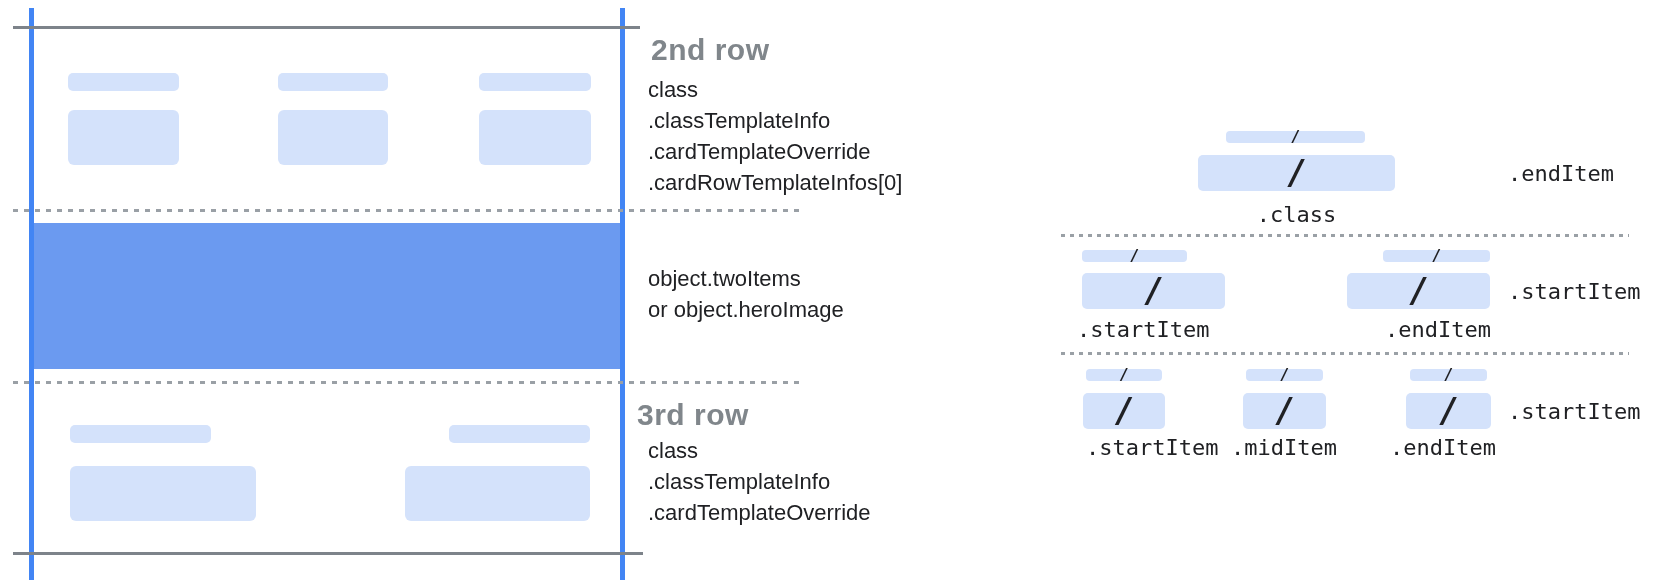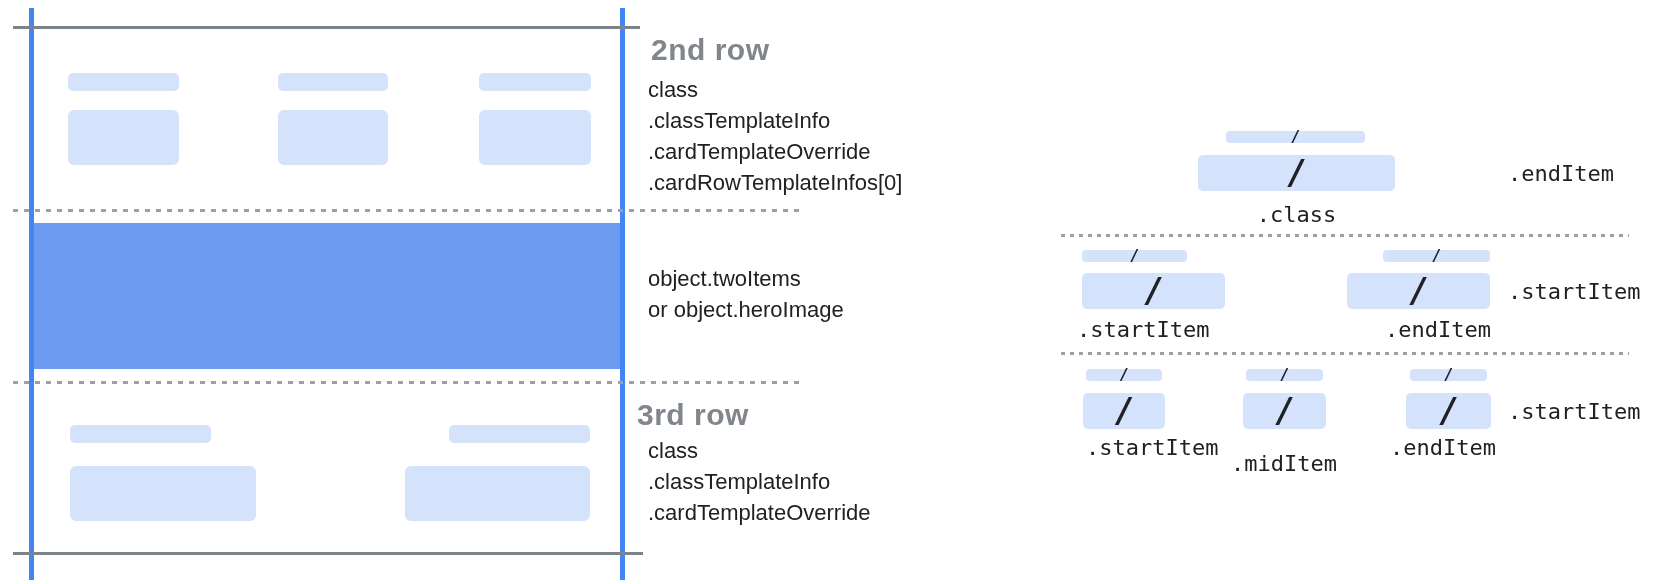--- a/index.html
+++ b/index.html
@@ -162,17 +162,17 @@
   <div class="bbar" style="left:1243px;top:393px;width:83px">
     <span class="slash-b">/</span>
   </div>
   <div class="sbar" style="left:1410px;top:369px;width:77px">
     <span class="slash-s">/</span>
   </div>
   <div class="bbar" style="left:1406px;top:393px;width:85px">
     <span class="slash-b">/</span>
   </div>
   <div class="ilabel" style="left:1086px;top:436px">.startItem</div>
-  <div class="ilabel" style="left:1231px;top:452px">.midItem</div>
+  <div class="ilabel" style="left:1231px;top:436px">.midItem</div>
   <div class="ilabel" style="left:1390px;top:436px">.endItem</div>
   <div class="glabel" style="left:1508px;top:400px">.startItem</div>
 
 </div>
 
 </body></html>

